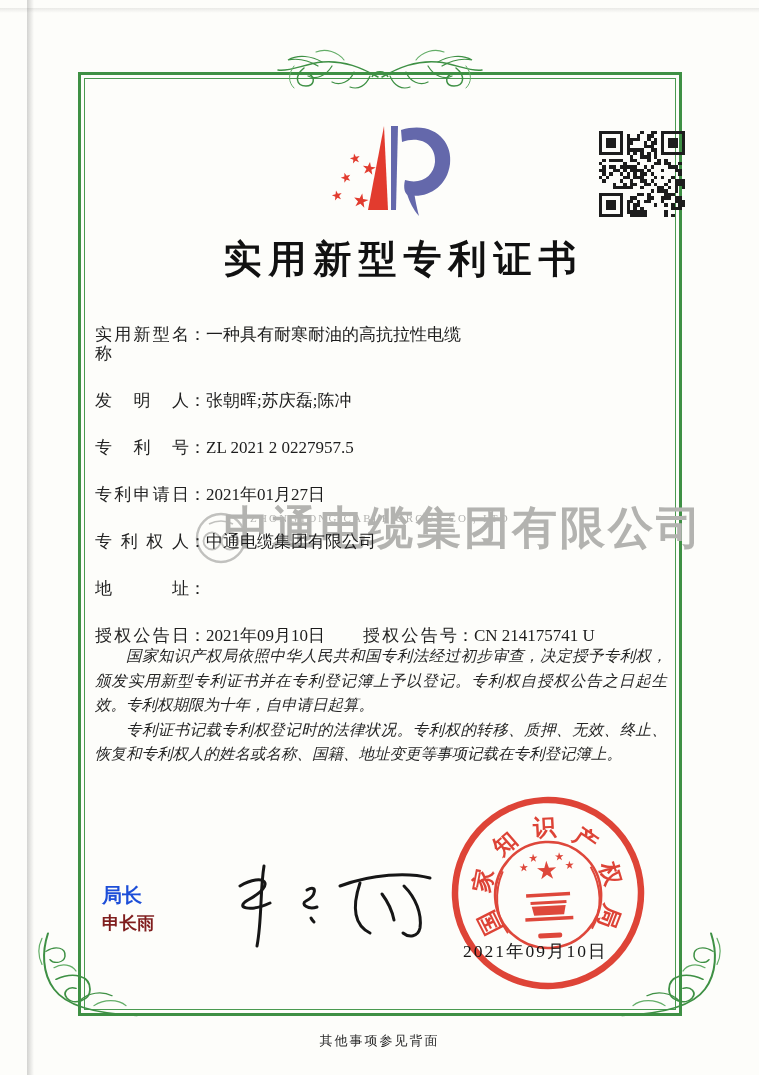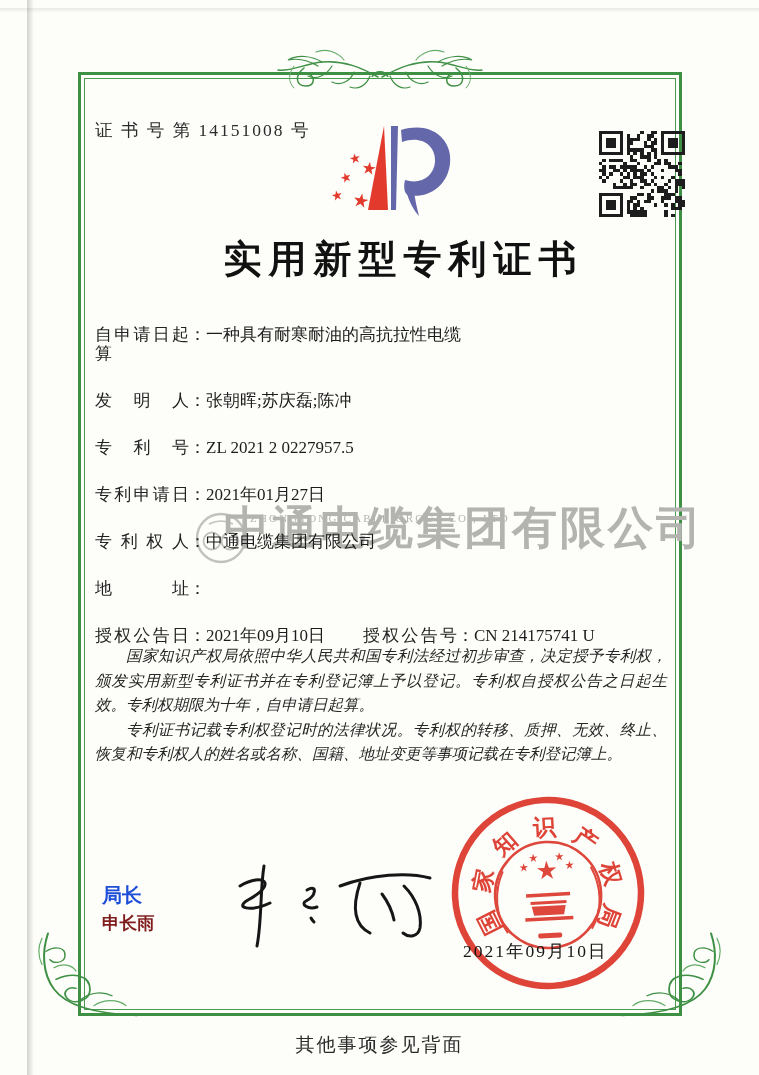--- a/index.html
+++ b/index.html
@@ -47,21 +47,21 @@
   .signer-name{position:absolute;left:102px;top:911px;font-size:17.5px;font-weight:bold;color:#7f1d1d;z-index:2;}
   .signature{position:absolute;left:212px;top:862px;width:235px;height:88px;z-index:2;}
 
   .seal{position:absolute;left:448px;top:793px;width:200px;height:200px;z-index:3;
     mix-blend-mode:multiply;transform:rotate(-3deg);}
   .seal-char{font-family:"Liberation Serif","DejaVu Serif",serif;font-weight:bold;}
   .seal-date{position:absolute;left:463px;top:939px;font-size:17.5px;letter-spacing:2px;color:#161616;z-index:4;}
 
   .page-num{position:absolute;left:0;top:982px;width:759px;text-align:center;font-size:15px;
     letter-spacing:1px;color:#262626;z-index:2;}
-  .back-note{position:absolute;left:0;top:1032px;width:759px;text-align:center;font-size:19px;
+  .back-note{position:absolute;left:0;top:1032px;width:759px;text-align:center;font-size:13px;
     letter-spacing:2px;color:#2a2a2a;z-index:2;}
 </style>
 </head>
 <body>
 
 <div class="paper">
   <div class="scan-edge-left"></div>
   <div class="scan-edge-top"></div>
 
   <div class="border-outer">
@@ -102,21 +102,20 @@
       <path d="M14,4 C8,26 8,52 20,72 C32,92 60,102 103,104" stroke-width="2"></path>
       <path d="M22,60 C40,50 56,56 56,72 C56,86 40,92 33,83 C28,76 34,68 42,71" stroke-width="1.8"></path>
       <path d="M12,26 C22,18 32,22 31,32 C30,40 20,42 16,36" stroke-width="1.5"></path>
       <path d="M46,86 C54,76 68,74 78,80" stroke-width="1.5"></path>
       <path d="M60,92 C70,84 84,84 92,92" stroke-width="1.3" stroke="#63ad67"></path>
       <path d="M20,46 C28,40 38,42 42,50" stroke-width="1.3" stroke="#63ad67"></path>
       <path d="M8,10 C4,20 4,32 8,42" stroke-width="1.2" stroke="#63ad67"></path>
     </g>
   </svg>
 
-  <div class="cert-no">证 书 号 第 14151008 号</div>
 
   <svg class="cnipa-logo" viewBox="0 0 135 120">
     <g fill="#e23b2e">
       <text x="33" y="45" font-size="13" text-anchor="middle" transform="rotate(-12,33,41)">★</text>
       <text x="47" y="56" font-size="17" text-anchor="middle" transform="rotate(8,47,51)">★</text>
       <text x="24" y="64" font-size="13" text-anchor="middle" transform="rotate(-18,24,60)">★</text>
       <text x="15" y="82" font-size="13" text-anchor="middle" transform="rotate(-12,15,78)">★</text>
       <text x="39" y="89" font-size="19" text-anchor="middle" transform="rotate(10,39,83)">★</text>
       <polygon points="62,8 66,92 46,92"></polygon>
     </g>
@@ -429,21 +428,21 @@
     <g fill="none" stroke="#b3b3b0" stroke-width="2.4">
       <circle cx="28" cy="28" r="24"></circle>
       <circle cx="19" cy="31" r="8.5" stroke-width="1.8"></circle>
       <circle cx="37" cy="31" r="8.5" stroke-width="1.8"></circle>
       <path d="M16,14 C24,10 32,10 40,14" stroke-width="1.6"></path>
     </g>
   </svg>
 
   <div class="fields">
     <div class="frow">
-      <span class="flabel">自申请日起算</span>
+      <span class="flabel">实用新型名称</span>
         <span class="fcolon">：</span>
       <span class="fvalue">一种具有耐寒耐油的高抗拉性电缆</span>
     </div>
     <div class="frow">
       <span class="flabel">发明人</span>
         <span class="fcolon">：</span>
       <span class="fvalue">张朝晖;苏庆磊;陈冲</span>
     </div>
     <div class="frow">
       <span class="flabel">专利号</span>

